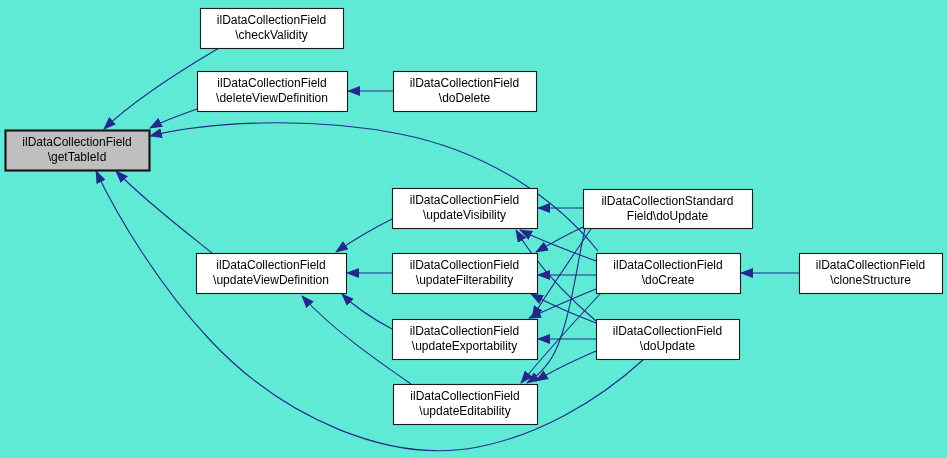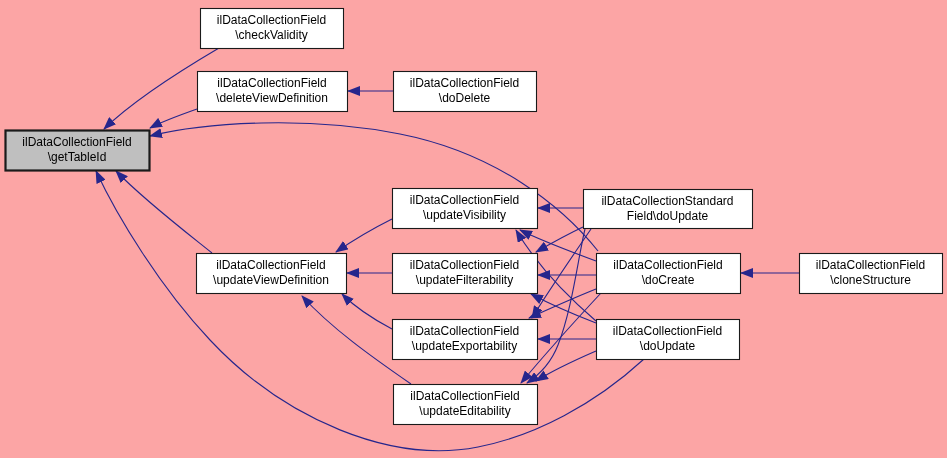--- a/index.html
+++ b/index.html
@@ -1,16 +1,16 @@
 <!DOCTYPE html>
 <html><head>
 <meta charset="utf-8">
 <style>
   html,body{margin:0;padding:0;background:#ffffff;}
-  .canvas-wrap{width:947px;height:458px;position:relative;background:#fca5a5;overflow:hidden;}
+  .canvas-wrap{width:947px;height:458px;position:relative;background:#5eead4;overflow:hidden;}
   svg{display:block;}
   .node-label{font-family:"Liberation Sans", sans-serif;font-size:12px;fill:#000000;}
   .node rect{cursor:pointer;}
 </style>
 </head>
 <body>
 
 <div class="canvas-wrap">
   <svg id="graph" width="947" height="458" viewBox="0 0 947 458" xmlns="http://www.w3.org/2000/svg">
       <defs>

